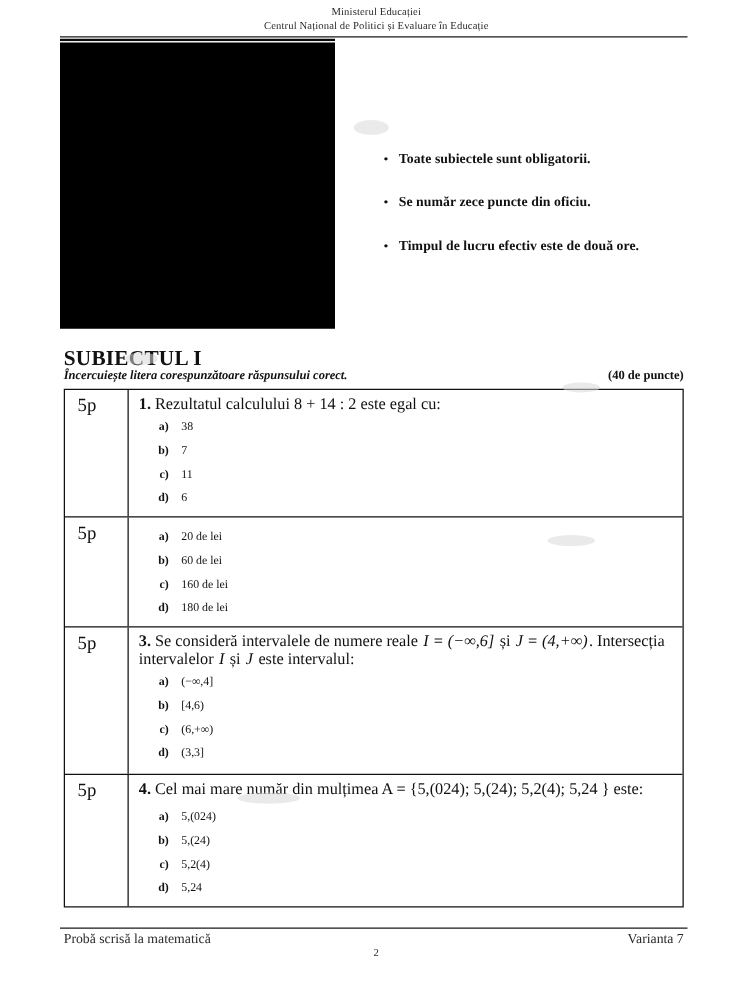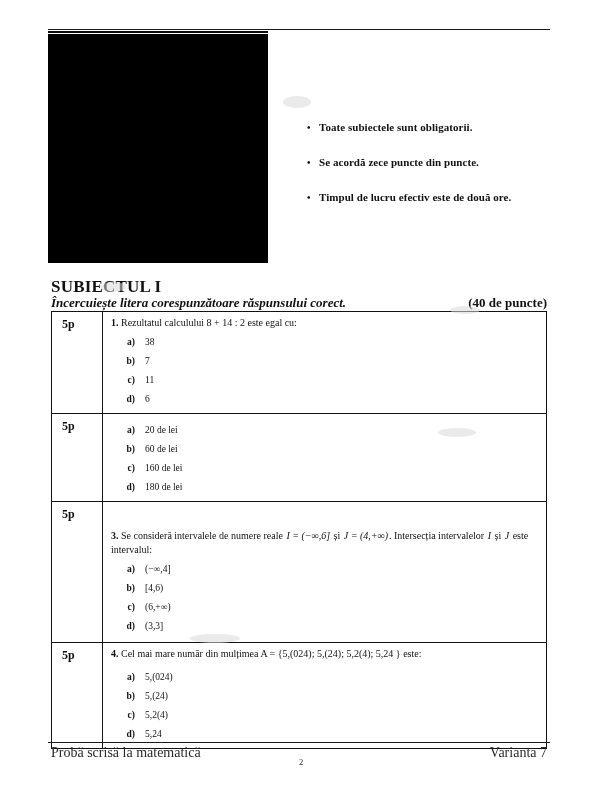--- a/index.html
+++ b/index.html
@@ -106,21 +106,21 @@
     letter-spacing: 0.2px;
   }
   .subject-sub {
     position: absolute;
     left: 51px;
     top: 295px;
     width: 496px;
     display: flex;
     justify-content: space-between;
     align-items: baseline;
-    font-size: 13px;
+    font-size: 10px;
   }
   .subject-sub .sub-left {
     font-style: italic;
     font-weight: bold;
   }
   .subject-sub .sub-right {
     font-weight: bold;
   }
 
   
@@ -137,31 +137,31 @@
     display: flex;
     border-bottom: 1px solid #111111;
     box-sizing: border-box;
   }
   .qrow:last-child { border-bottom: none; }
 
   .qpoints {
     flex: 0 0 51px;
     border-right: 1px solid #111111;
     box-sizing: border-box;
-    font-weight: bold;
-    font-size: 12px;
+    font-weight: normal;
+    font-size: 15px;
     padding: 5px 0 0 10px;
   }
   .qbody {
     flex: 1 1 auto;
     box-sizing: border-box;
     padding: 4px 8px 7px 8px;
   }
   .qstem {
-    font-size: 10px;
+    font-size: 13px;
     line-height: 14px;
   }
   .qstem .qnum { font-weight: bold; }
 
   .qoptions {
     margin: 3px 0 0 0;
     padding: 0;
     list-style: none;
   }
   .qopt {
@@ -184,40 +184,40 @@
   .mathvar {
     font-style: italic;
     padding: 0 1px;
   }
   .math {
     font-family: "Liberation Serif", "DejaVu Serif", serif;
     white-space: nowrap;
   }
 
   
-  .q-tall .qbody { padding-bottom: 9px; margin-top: 23px; }
+  .q-tall .qbody { padding-bottom: 9px; }
   .q4 .qoptions { margin-top: 10px; }
 
   
   .footer-rule {
     position: absolute;
     left: 48px;
     top: 742px;
     width: 502px;
     height: 1px;
     background: #1a1a1a;
   }
   .footer {
     position: absolute;
     left: 51px;
     top: 745px;
     width: 496px;
     display: flex;
     justify-content: space-between;
-    font-size: 14px;
+    font-size: 11px;
     color: #2a2a2a;
   }
   .page-number {
     position: absolute;
     left: 0;
     top: 757px;
     width: 602px;
     text-align: center;
     font-size: 8.5px;
     color: #2a2a2a;
@@ -231,35 +231,37 @@
     border-radius: 50%;
     pointer-events: none;
   }
 </style>
 </head>
 <body>
 
 <div class="page">
 
   <div class="header">
+    <div>Ministerul Educației</div>
+    <div class="header-line-2">Centrul Național de Politici și Evaluare în Educație</div>
   </div>
   <div class="header-rule"></div>
 
   <div class="black-block-topbar"></div>
   <div class="black-block-gap"></div>
   <div class="black-block"></div>
 
   <div class="instructions">
     <div class="instr-item">
       <span class="instr-bullet">•</span>
       <span class="instr-text">Toate subiectele sunt obligatorii.</span>
     </div>
     <div class="instr-item">
       <span class="instr-bullet">•</span>
-      <span class="instr-text">Se acordă zece puncte din puncte.</span>
+      <span class="instr-text">Se număr zece puncte din oficiu.</span>
     </div>
     <div class="instr-item">
       <span class="instr-bullet">•</span>
       <span class="instr-text">Timpul de lucru efectiv este de două ore.</span>
     </div>
   </div>
 
   <div class="subject-title">SUBIECTUL I</div>
   <div class="subject-sub">
     <span class="sub-left">Încercuiește litera corespunzătoare răspunsului corect.</span>

